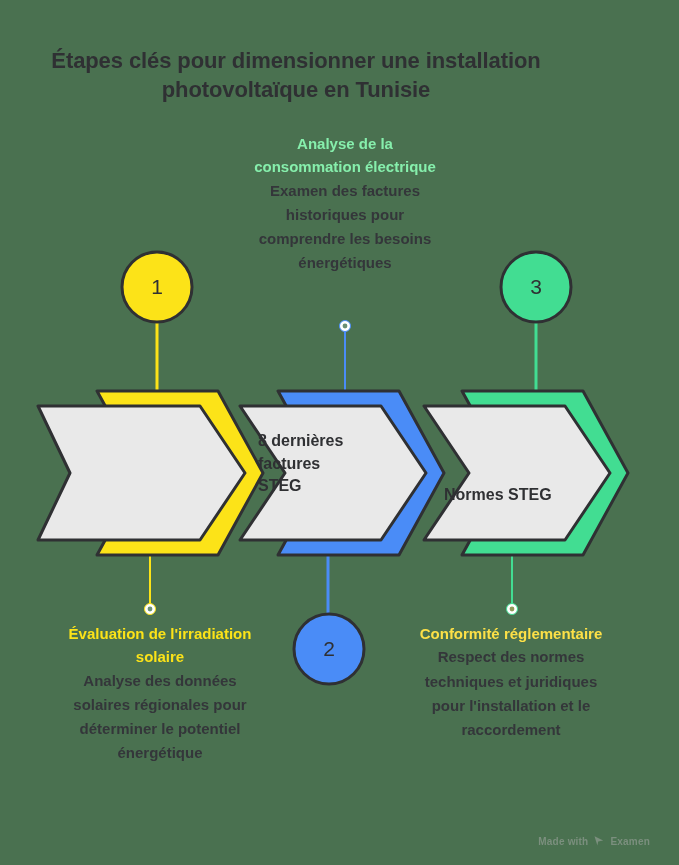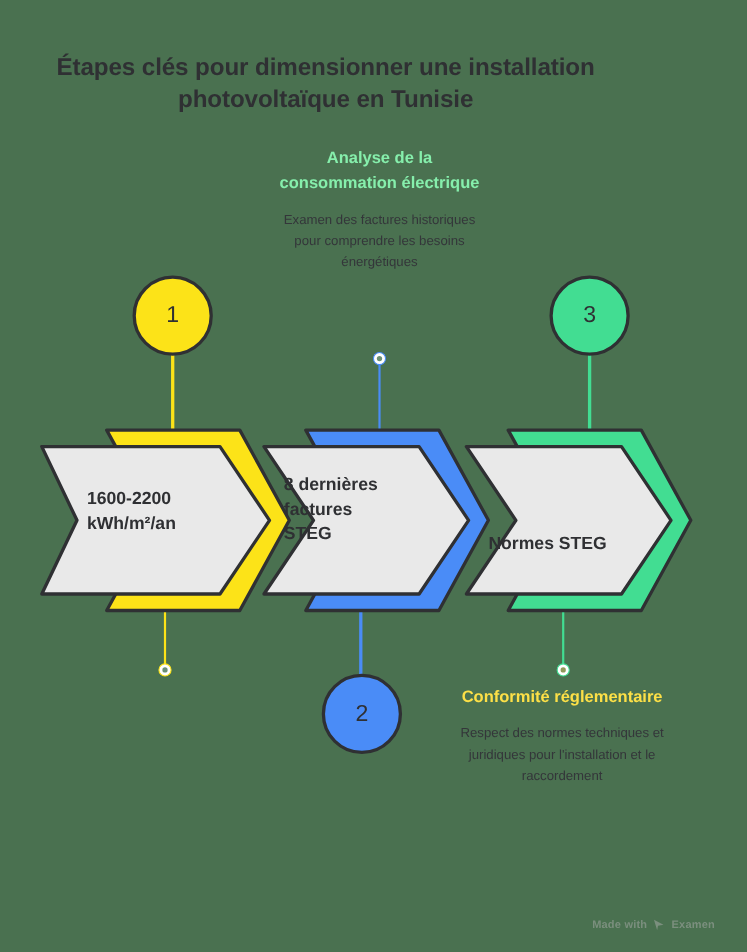--- a/index.html
+++ b/index.html
@@ -50,25 +50,24 @@
   .label-block {
     position: absolute;
     text-align: center;
   }
   .label-title {
     font-size: 15px;
     font-weight: bold;
     line-height: 1.55;
   }
   .label-desc {
-    font-size: 12px;
-    font-weight: normal;
+    font-size: 15px;
+    font-weight: bold;
     line-height: 1.62;
     color: #34363a;
-    margin-top: 12px;
   }
 
   
   #label-2 { left: 249px; top: 132px; width: 192px; }
   #label-2 .label-title { color: #86efac; }
 
   
   #label-1 { left: 64px; top: 622px; width: 192px; }
   #label-1 .label-title { color: #fce318; }
 
@@ -157,32 +156,34 @@
 
     <circle cx="157" cy="287" r="35" fill="#fce318" stroke="#2f3033" stroke-width="3"></circle>
     <circle cx="329" cy="649" r="35" fill="#4a8cf7" stroke="#2f3033" stroke-width="3"></circle>
     <circle cx="536" cy="287" r="35" fill="#42dd92" stroke="#2f3033" stroke-width="3"></circle>
   </svg>
 
   <div class="circle-num" id="num-1">1</div>
   <div class="circle-num" id="num-2">2</div>
   <div class="circle-num" id="num-3">3</div>
 
-  <div class="chev-text" id="chev-text-1">1600-2200
-kWh/m²/an</div>
   <div class="chev-text" id="chev-text-2">8 dernières
 factures
 STEG</div>
   <div class="chev-text" id="chev-text-3">Normes STEG</div>
 
   <div class="label-block" id="label-2">
     <div class="label-title">Analyse de la consommation électrique</div>
     <div class="label-desc">Examen des factures historiques pour comprendre les besoins énergétiques</div>
   </div>
 
+  <div class="label-block" id="label-1">
+    <div class="label-title">Évaluation de l'irradiation solaire</div>
+    <div class="label-desc">Analyse des données solaires régionales pour déterminer le potentiel énergétique</div>
+  </div>
 
   <div class="label-block" id="label-3">
     <div class="label-title">Conformité réglementaire</div>
     <div class="label-desc">Respect des normes techniques et juridiques pour l'installation et le raccordement</div>
   </div>
 
   <div class="watermark">
     <span>Made with</span>
     <span>
       <svg width="12" height="12" viewBox="0 0 12 12">

